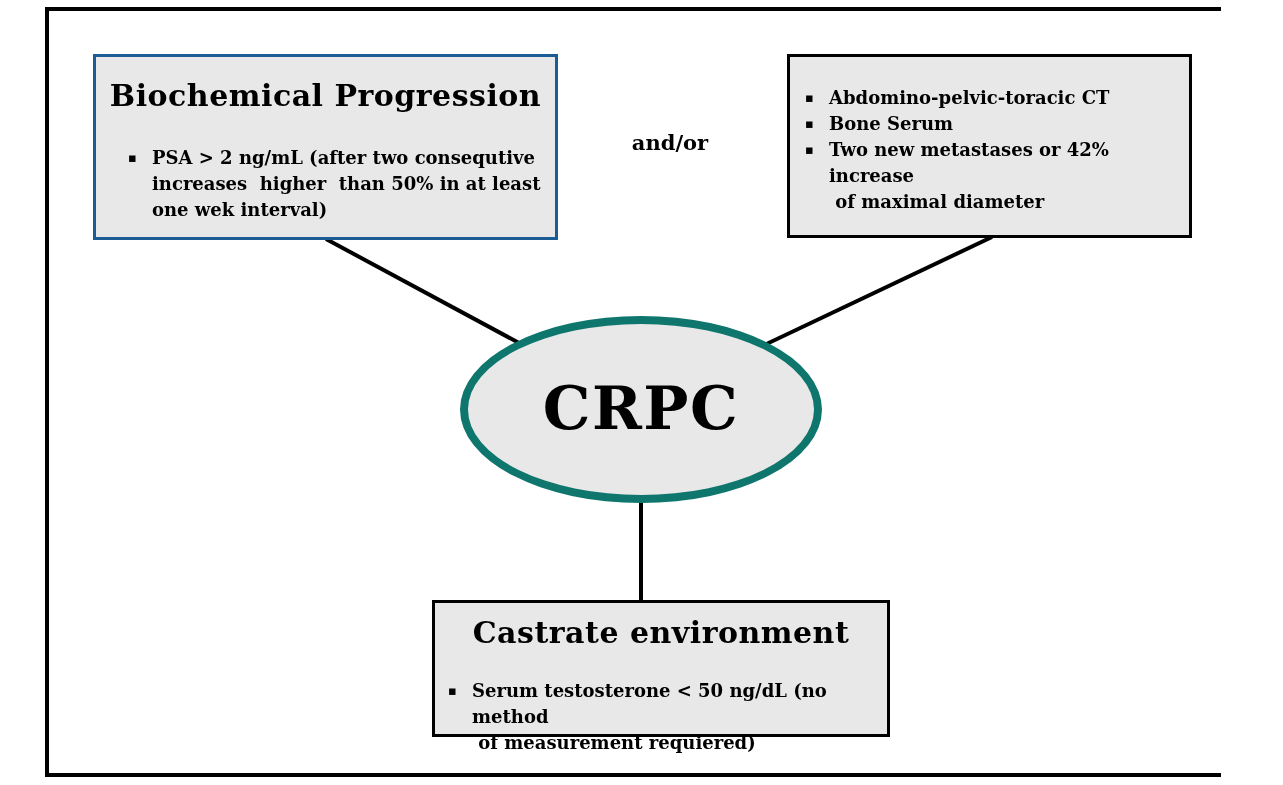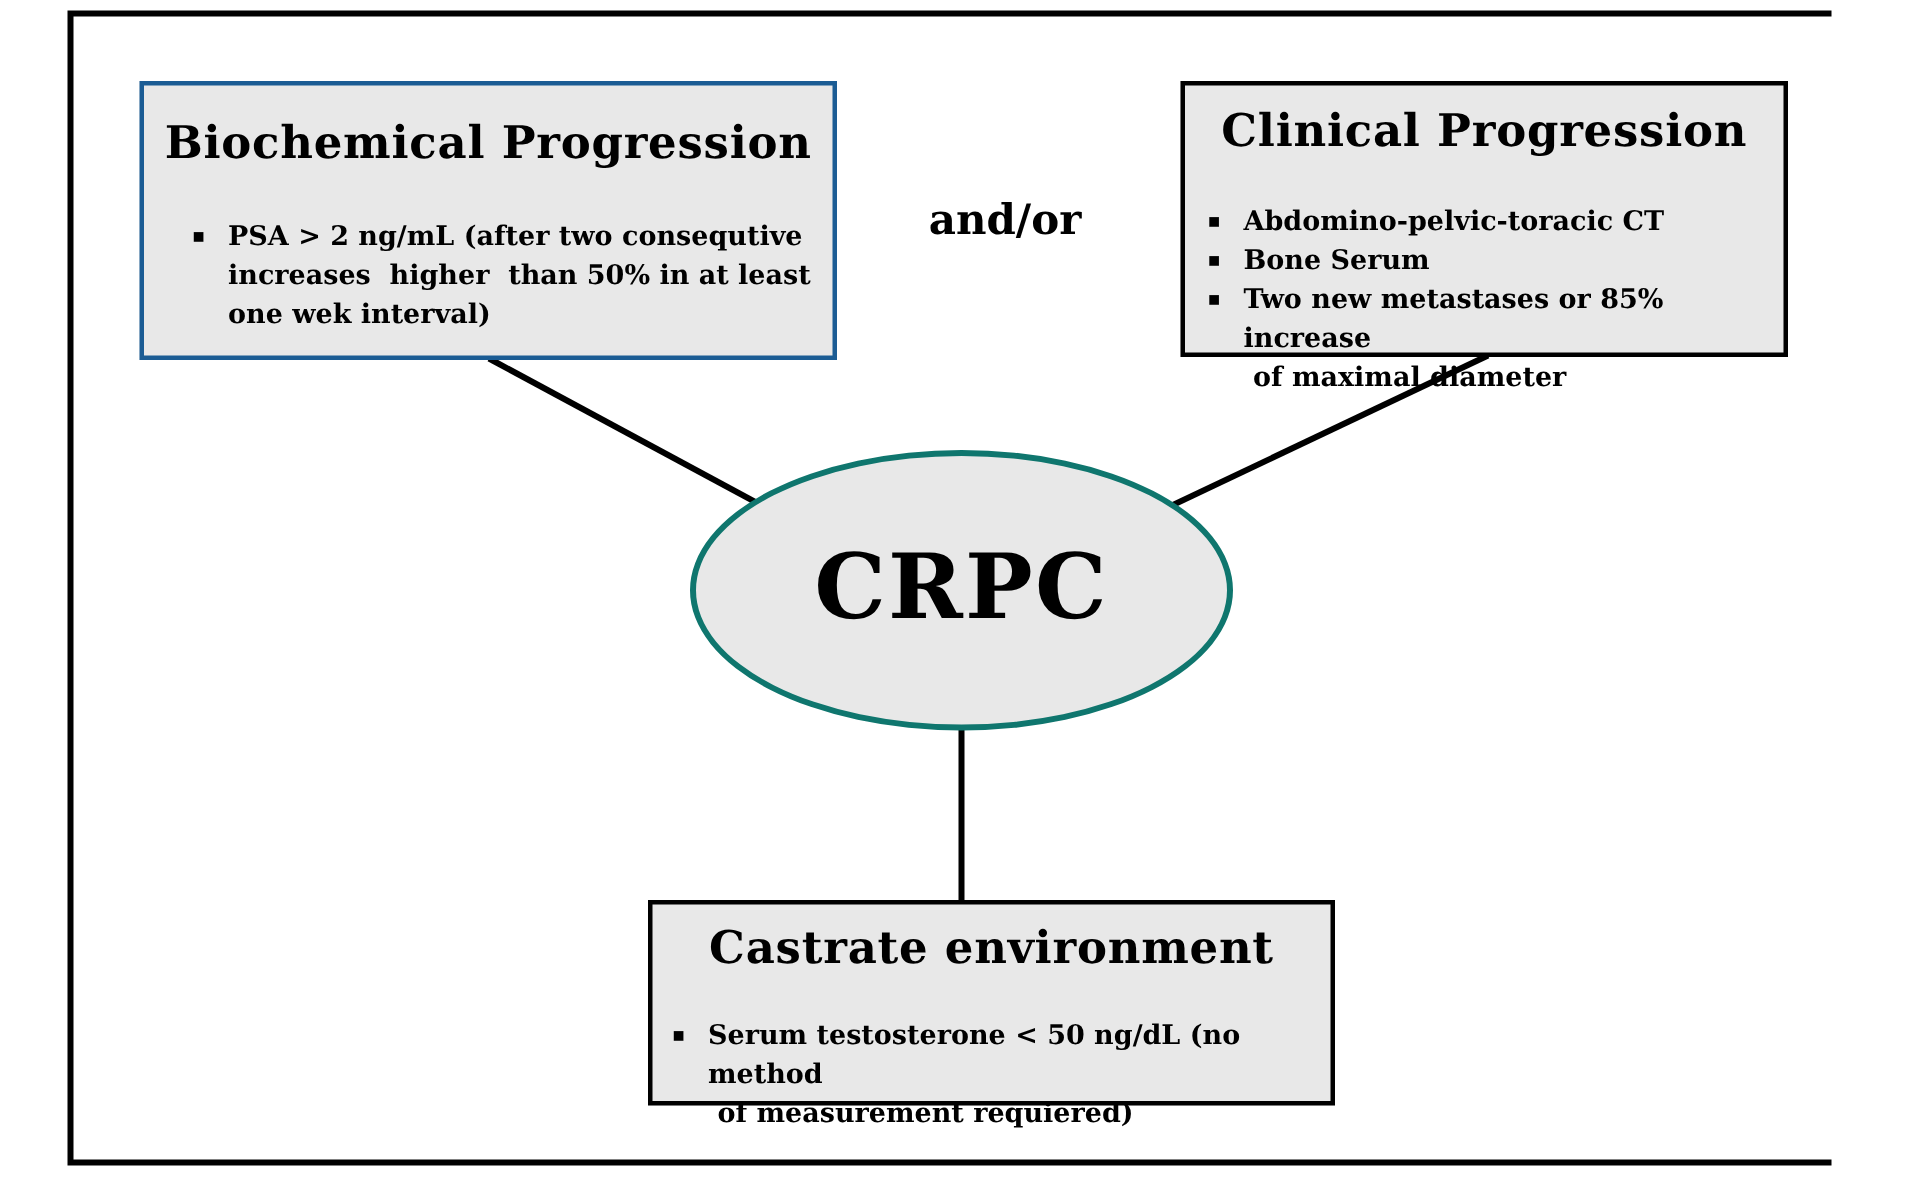--- a/index.html
+++ b/index.html
@@ -55,43 +55,43 @@
   .bullet { display: flex; align-items: flex-start; }
   .marker {
     flex: 0 0 24px;
     font-size: 13px;
     line-height: 26px;
     text-align: left;
   }
   .btext { white-space: pre-wrap; }
   .ellipse {
     position: absolute;
-    left: 460px; top: 300px;
+    left: 460px; top: 316px;
     width: 362px; height: 187px;
     background: #e8e8e8;
-    border: 4px solid #0f766e;
+    border: 8px solid #0f766e;
     border-radius: 50%;
     box-sizing: border-box;
     display: flex;
     align-items: center;
     justify-content: center;
     z-index: 2;
   }
   .ellipse-label {
     font-size: 60px;
     letter-spacing: 1.5px;
     line-height: 1;
     padding-bottom: 4px;
   }
   .andor {
     position: absolute;
     left: 595px; top: 130px;
     width: 150px;
     text-align: center;
-    font-size: 28px;
+    font-size: 21px;
     z-index: 2;
   }
 </style>
 </head>
 <body>
 
 <div class="canvas">
 
   <div class="frame"></div>
 
@@ -109,33 +109,32 @@
         <span class="btext">PSA &gt; 2 ng/mL (after two consequtive
 increases  higher  than 50% in at least
 one wek interval)</span>
       </div>
     </div>
   </div>
 
   <div class="andor">and/or</div>
 
   <div class="box clinical">
-    <div class="box-title">Clinical Progression</div>
     <div class="bullets">
       <div class="bullet">
         <span class="marker">▪</span>
         <span class="btext">Abdomino-pelvic-toracic CT</span>
       </div>
       <div class="bullet">
         <span class="marker">▪</span>
         <span class="btext">Bone Serum</span>
       </div>
       <div class="bullet">
         <span class="marker">▪</span>
-        <span class="btext">Two new metastases or 85% increase
+        <span class="btext">Two new metastases or 42% increase
  of maximal diameter</span>
       </div>
     </div>
   </div>
 
   <div class="ellipse">
     <span class="ellipse-label">CRPC</span>
   </div>
 
   <div class="box castrate">

